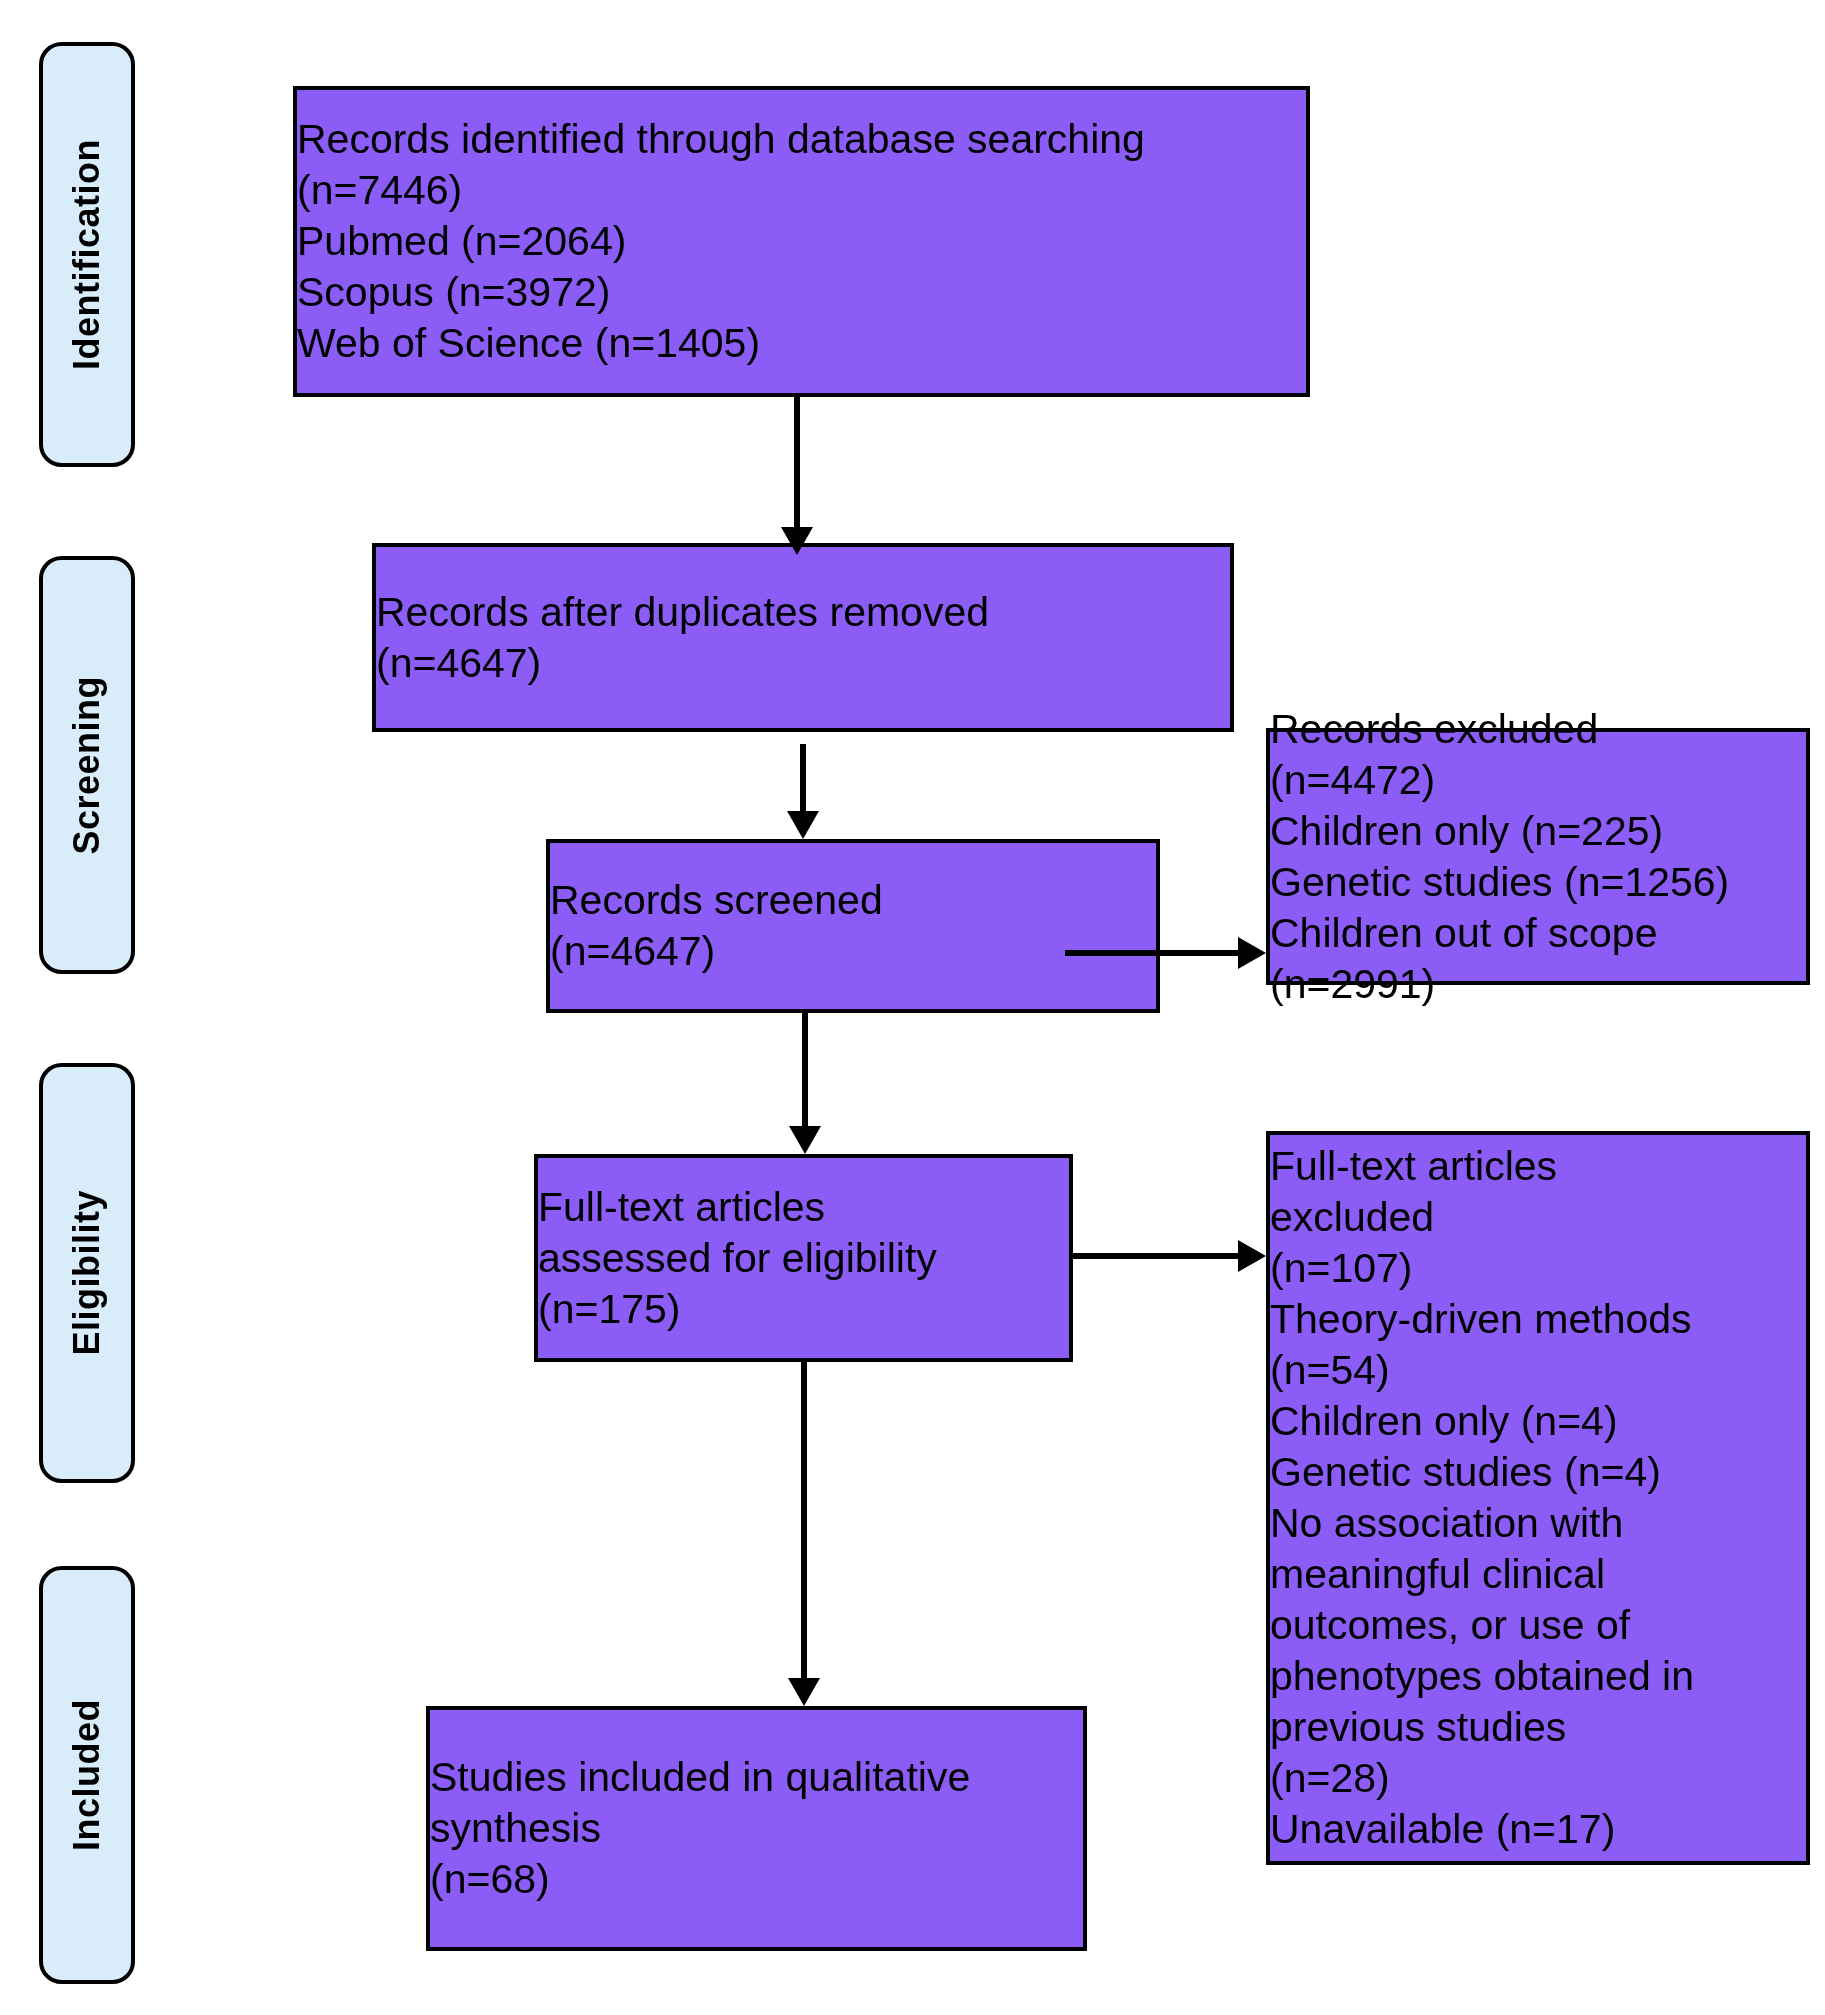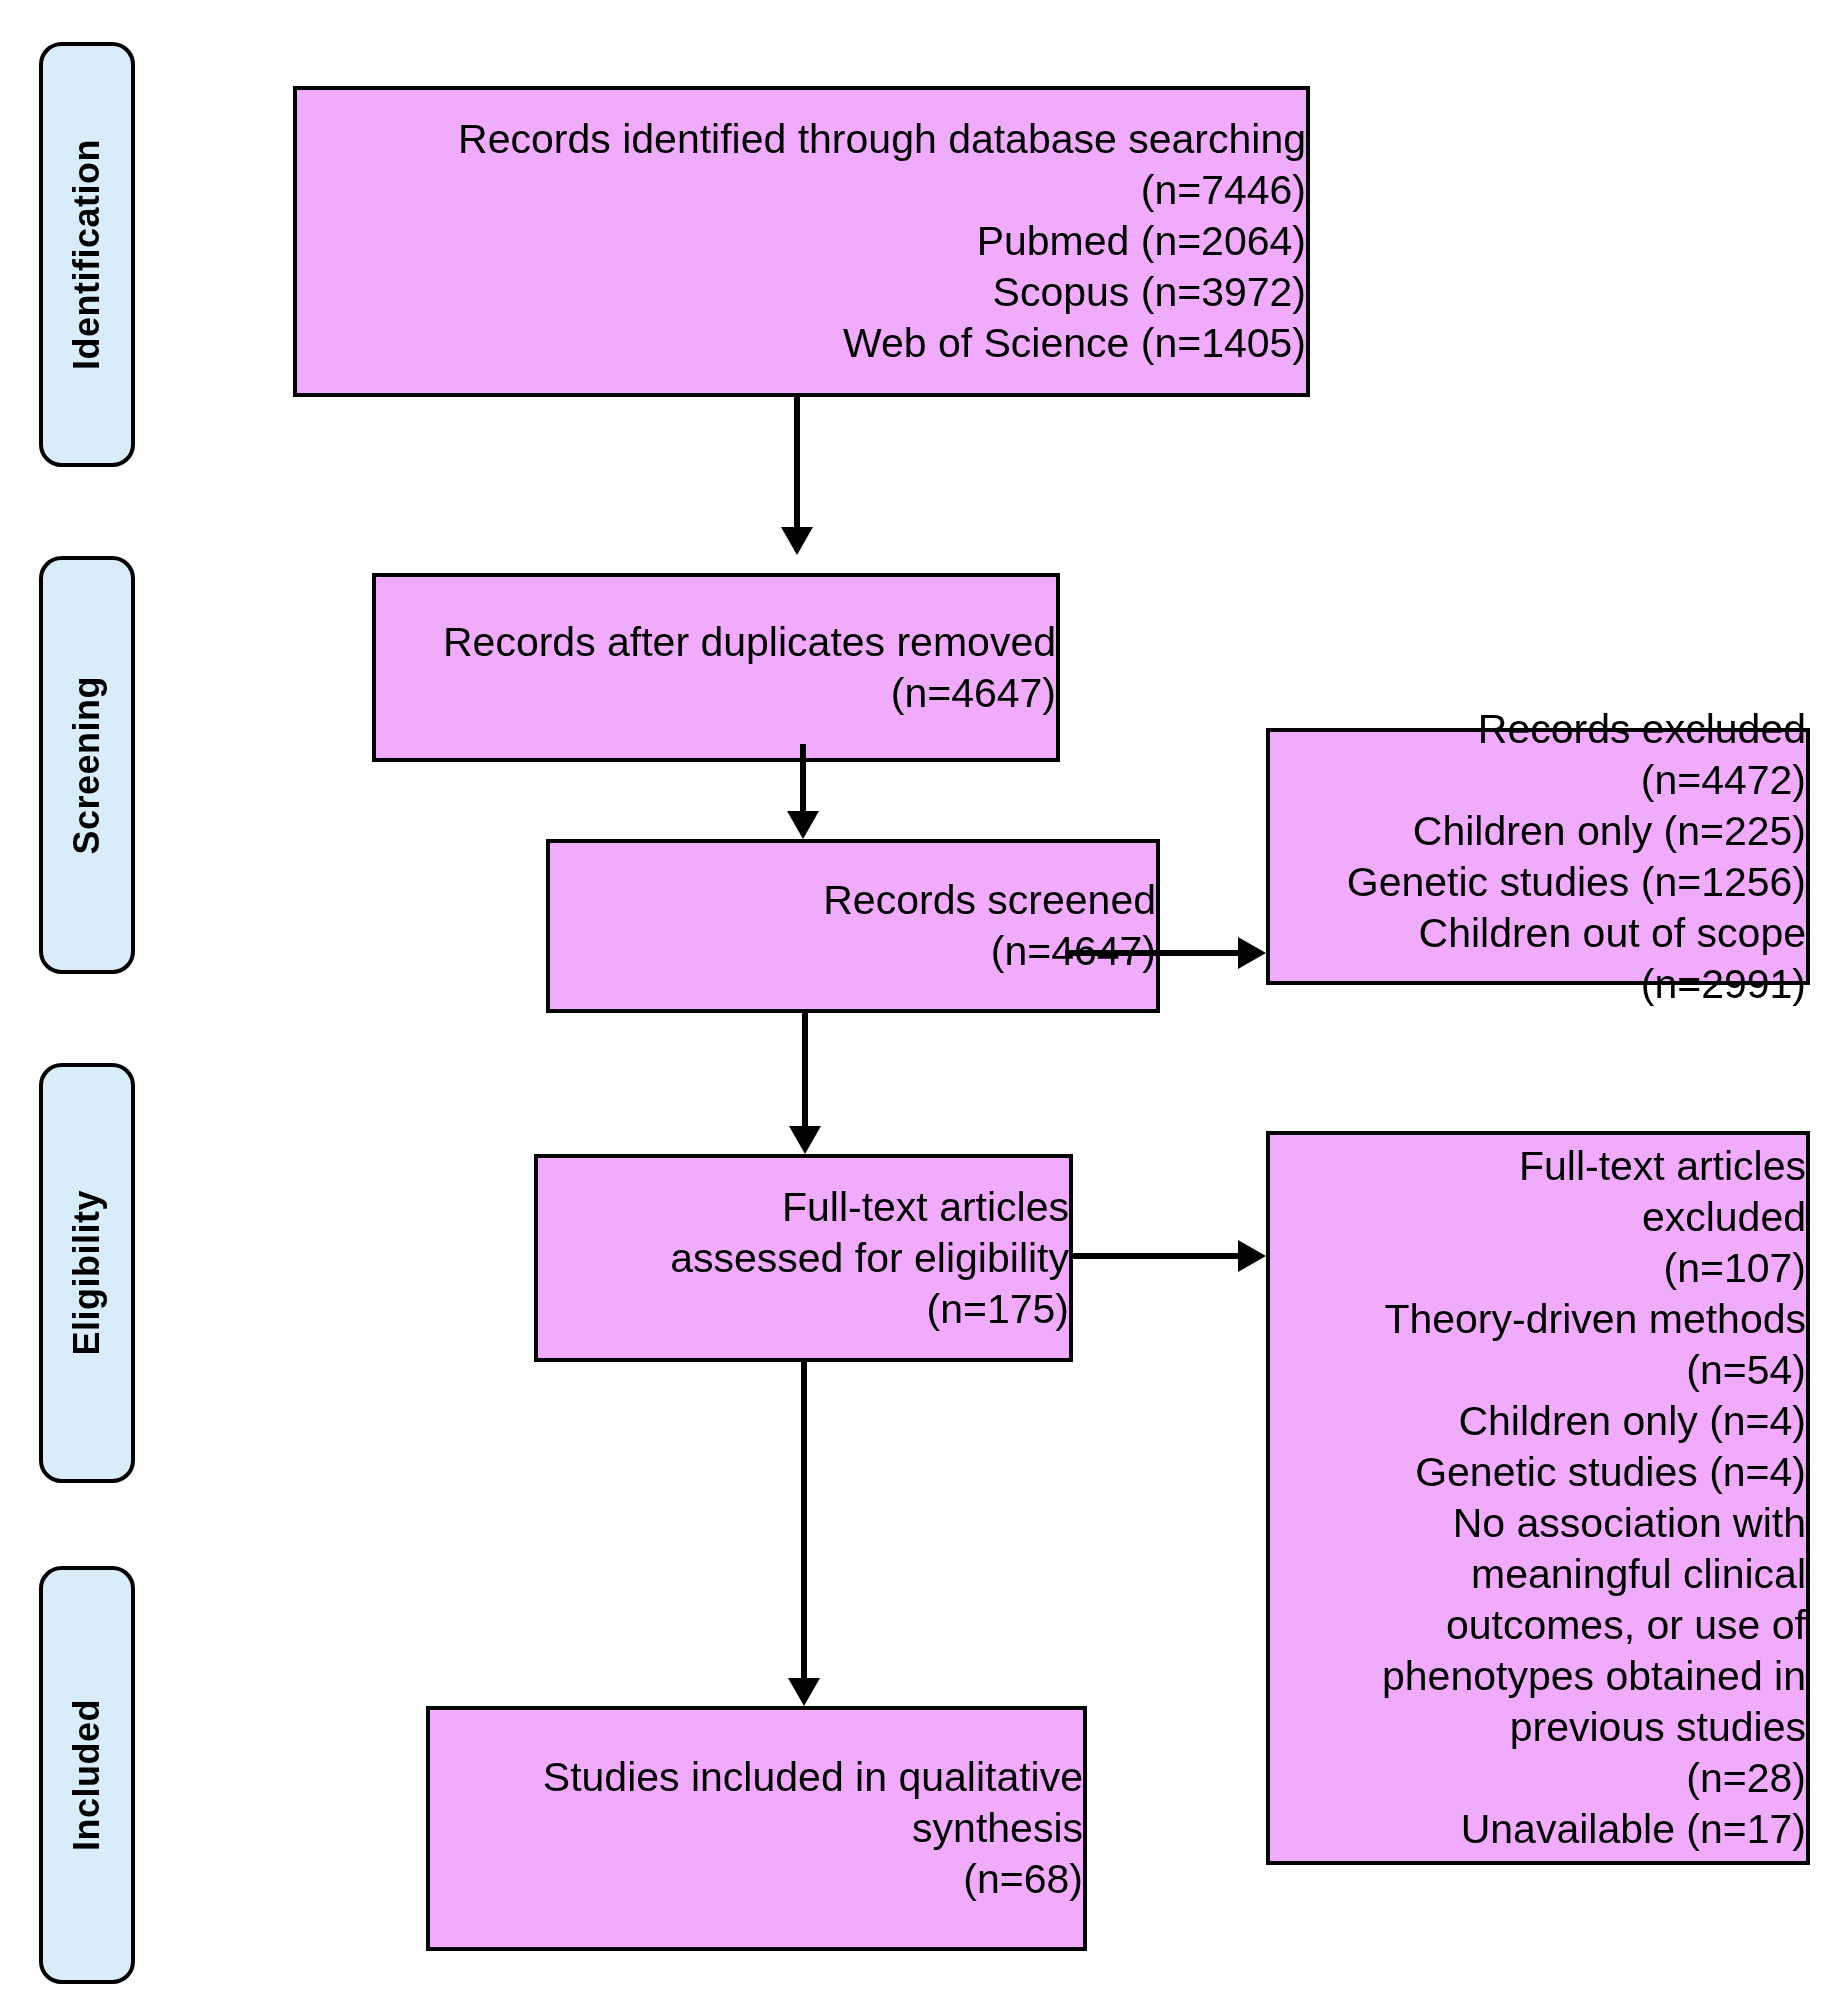--- a/index.html
+++ b/index.html
@@ -35,26 +35,26 @@
     transform: rotate(180deg);
     font-size: 36px;
     font-weight: bold;
     letter-spacing: 0.5px;
     white-space: nowrap;
   }
 
   
   .flow-box {
     position: absolute;
-    background: #f0abfc;
+    background: #8b5cf6;
     border: 4.9px solid #000000;
     box-sizing: border-box;
     display: flex;
     flex-direction: column;
-    align-items: flex-end;
+    align-items: flex-start;
     justify-content: center;
     text-align: center;
     font-size: 41px;
     line-height: 51px;
   }
   .flow-box .line {
     white-space: nowrap;
   }
 
   
@@ -104,21 +104,21 @@
   </div>
 
   <div class="flow-box" style="left:293px;top:86px;width:1017px;height:311px">
       <div class="line">Records identified through database searching</div>
       <div class="line">(n=7446)</div>
       <div class="line">Pubmed (n=2064)</div>
       <div class="line">Scopus (n=3972)</div>
       <div class="line">Web of Science (n=1405)</div>
     </div>
 
-  <div class="flow-box" style="left:372px;top:573px;width:688px;height:189px">
+  <div class="flow-box" style="left:372px;top:543px;width:862px;height:189px">
       <div class="line">Records after duplicates removed</div>
       <div class="line">(n=4647)</div>
     </div>
 
   <div class="flow-box" style="left:546px;top:839px;width:614px;height:174px">
       <div class="line">Records screened</div>
       <div class="line">(n=4647)</div>
     </div>
 
   <div class="flow-box" style="left:534px;top:1154px;width:539px;height:208px">

